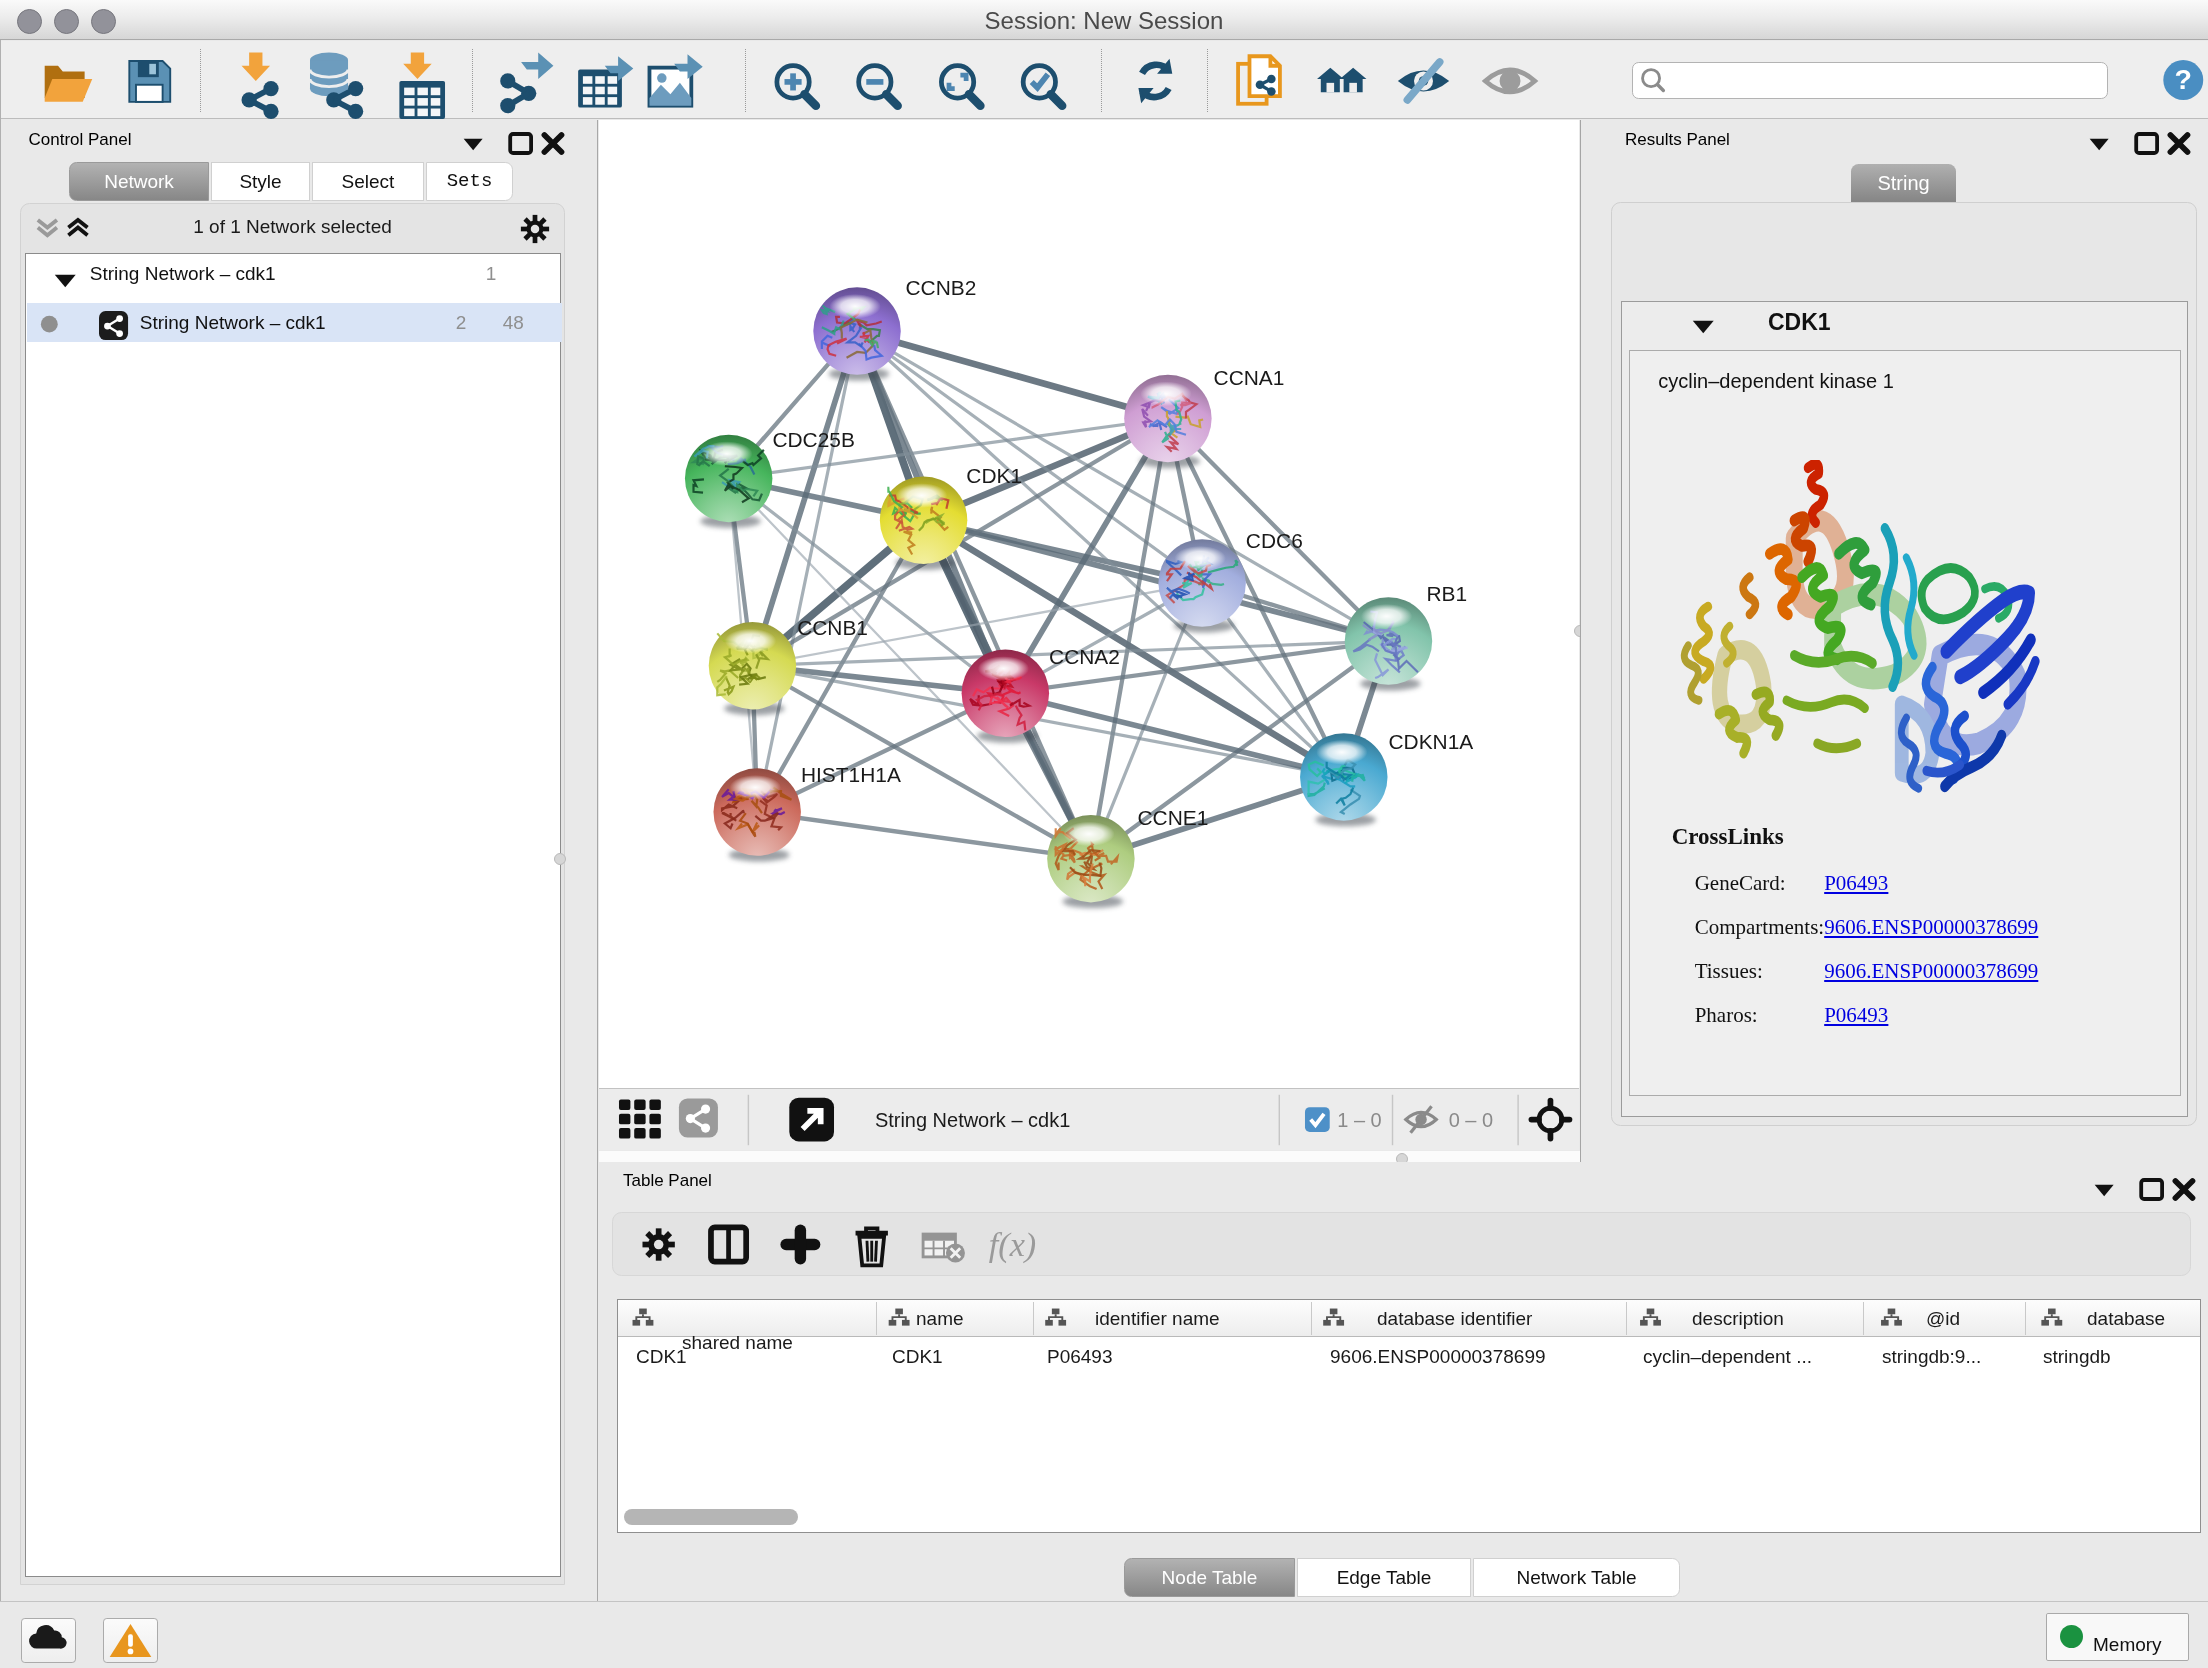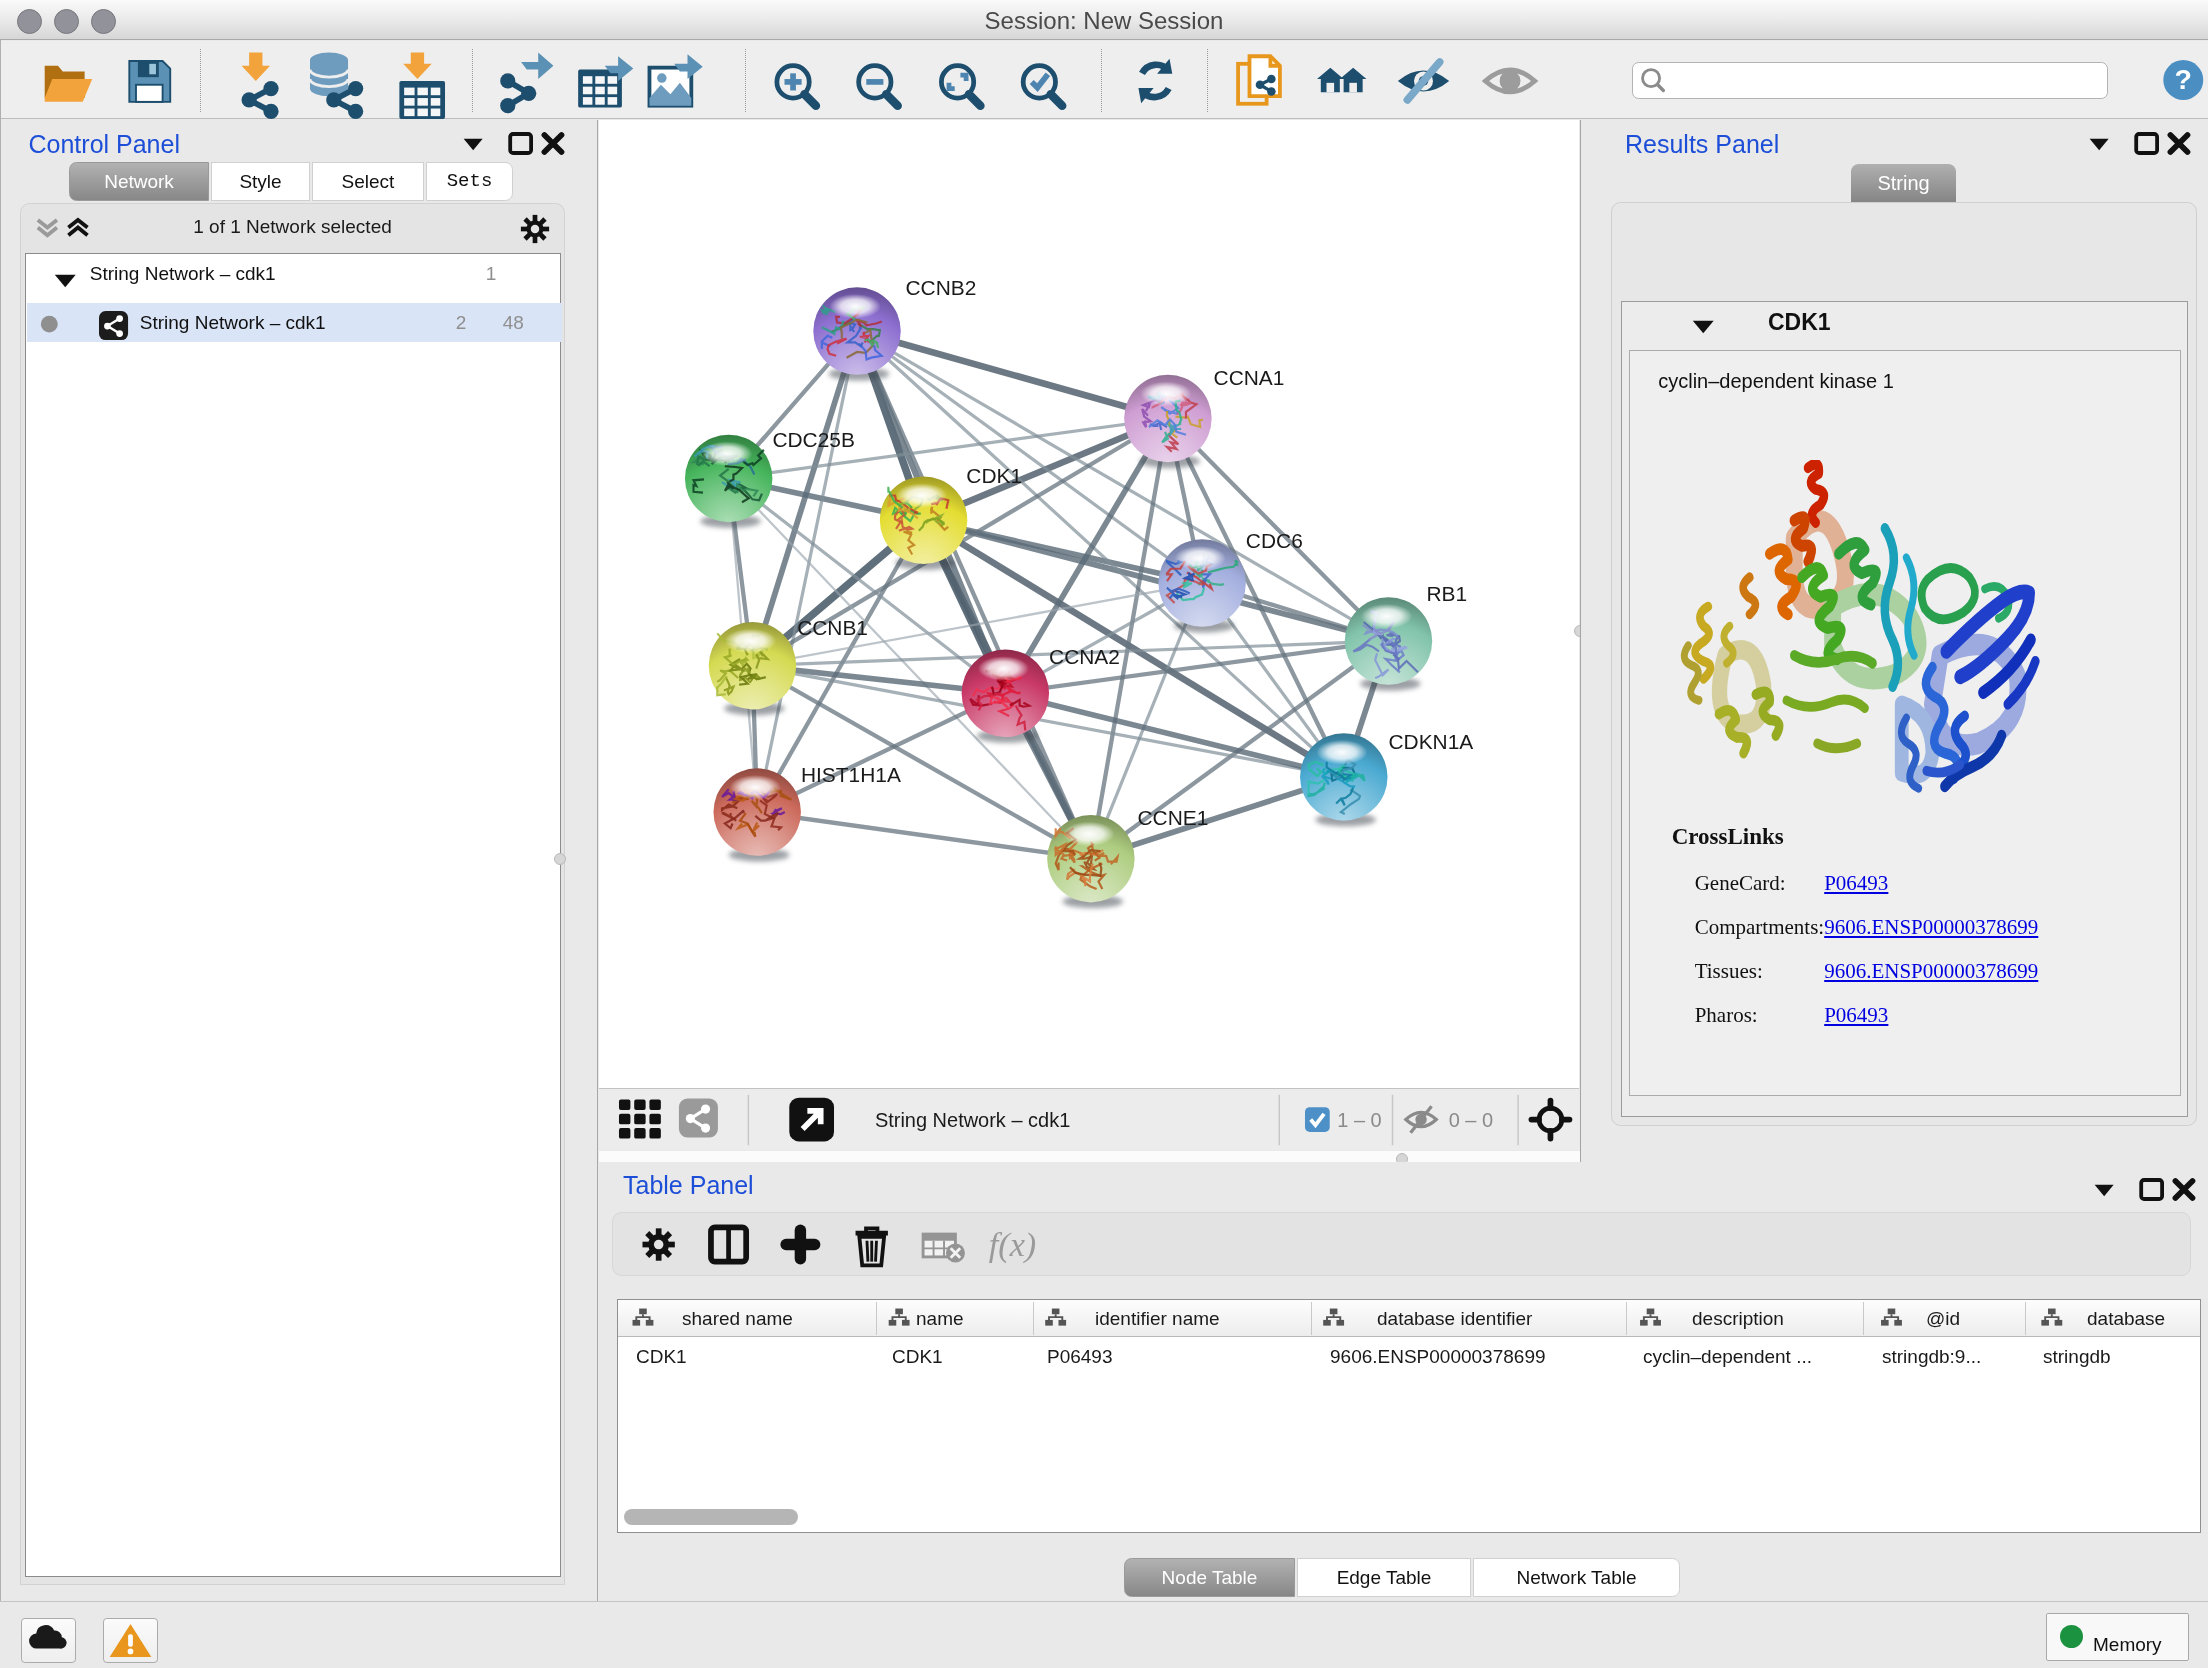--- a/index.html
+++ b/index.html
@@ -11,21 +11,21 @@
   background:linear-gradient(#fafafa 0%,#ececec 45%,#d6d6d6 100%); border-bottom:1px solid #a9a9a9; }
 #titlebar .light { position:absolute; top:8.6px; width:25px; height:25px; border-radius:50%;
   background:#92929a; border:1px solid #77777e; }
 #title { width:100%; text-align:center; top:6.7px; font-size:24px; color:#4a4a4a; font-weight:400;}
 
 #toolbar { left:0; top:41px; width:2208px; height:78px; background:#eeeeee; border-bottom:1px solid #bcbcbc; }
 .tsep { position:absolute; top:7.6px; height:63px; width:0px; border-left:1.9px dotted #9a9a9a; }
 #searchbox { left:1632px; top:21px; width:476px; height:37px; background:#ffffff;
   border:1px solid #b3b3b3; border-radius:6.7px; }
 
-.phead { font-size:25px; color:#1d4ed8; }
+.phead { font-size:17px; color:#000000; }
 
 #cpanel { left:0; top:120px; width:598px; height:1481px; background:#e9e9e9; }
 .tabbtn { position:absolute; top:0; height:39px; border-radius:7.6px; background:#ffffff;
   border:1px solid #d0d0d0; font-size:19px; color:#111; text-align:center; line-height:37px;}
 .tabsel { background:linear-gradient(#b2b2b2,#878787); color:#ffffff; border:1px solid #9a9a9a;}
 #cp-inner { left:20px; top:83px; width:545px; height:1382px; background:#e4e4e4;
   border:1px solid #d2d2d2; border-radius:9.5px 9.5px 0 0; }
 #cp-list { left:3.8px; top:49px; width:536px; height:1324px; background:#ffffff; border:1px solid #8b8b8b; }
 #row2 { left:1px; top:49px; width:535px; height:39px; background:#d9e4f6; }
 
@@ -970,21 +970,21 @@
                 <path d="M11 6 L11 9 L4 9 L4 12 M11 9 L18 9 L18 12" stroke="#555" stroke-width="2" fill="none"></path>
               </g>
             <g transform="translate(1498,9)">
                 <rect x="7" y="0" width="8" height="6"></rect>
                 <rect x="0" y="12" width="8" height="6"></rect>
                 <rect x="14" y="12" width="8" height="6"></rect>
                 <path d="M11 6 L11 9 L4 9 L4 12 M11 9 L18 9 L18 12" stroke="#555" stroke-width="2" fill="none"></path>
               </g>
           </g>
         </svg>
-        <div class="hcell" style="left:64px;">shared name</div>
+        <div class="hcell" style="left:64px;margin-top:24px;">shared name</div>
         <div class="hcell" style="left:298px;">name</div>
         <div class="hcell" style="left:477px;">identifier name</div>
         <div class="hcell" style="left:759px;">database identifier</div>
         <div class="hcell" style="left:1074px;">description</div>
         <div class="hcell" style="left:1308px;">@id</div>
         <div class="hcell" style="left:1469px;">database</div>
       </div>
       <div class="dcell" style="left:18px;">CDK1</div>
       <div class="dcell" style="left:274px;">CDK1</div>
       <div class="dcell" style="left:429px;">P06493</div>

